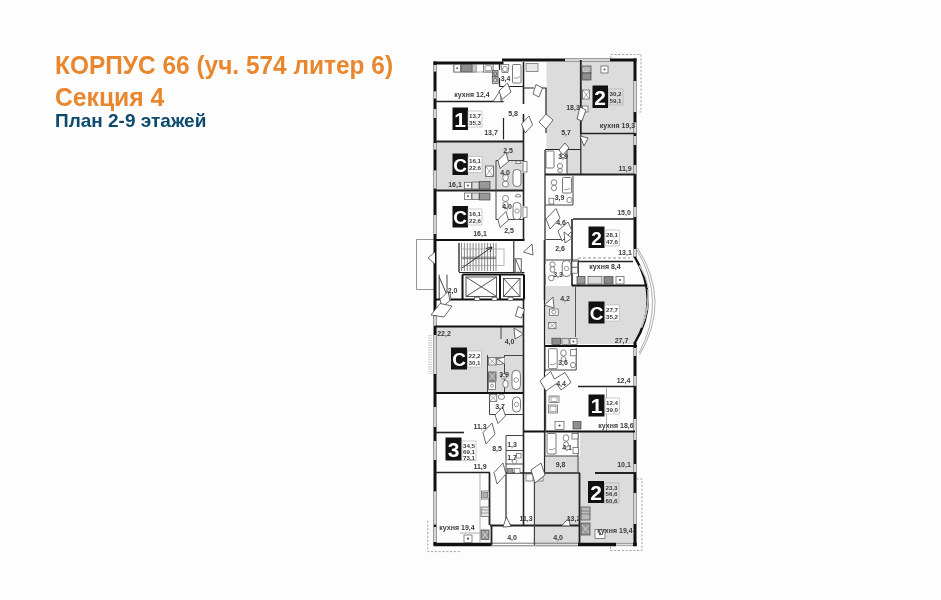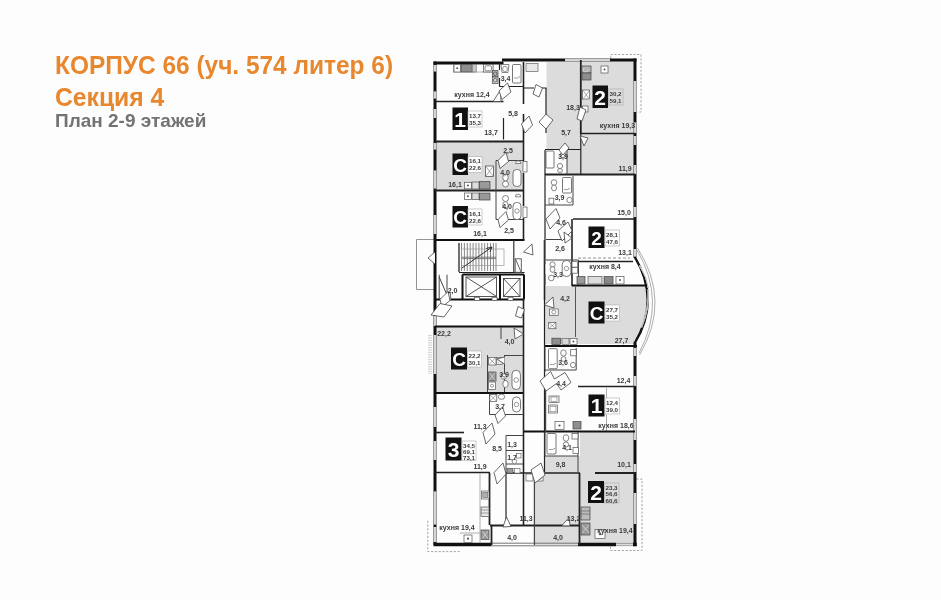--- a/index.html
+++ b/index.html
@@ -6,21 +6,21 @@
   .ttl{position:absolute;left:55px;font-family:"Liberation Sans",sans-serif;font-weight:bold;color:#e8872e;transform:scaleX(0.9);transform-origin:0 0;white-space:nowrap;}
   svg text{font-family:"Liberation Sans",sans-serif;font-weight:bold;fill:#3a3a3a;}
 </style>
 </head>
 <body>
 
 <div class="ttl" style="top:50px;font-size:26px;transform:scaleX(0.94);">КОРПУС 66 (уч. 574 литер 6)</div>
 
 <div class="ttl" style="top:82px;font-size:26px;transform:scaleX(0.95);">Секция 4</div>
 
-<div class="ttl" style="top:110px;font-size:19px;color:#737373;transform:none;">План 2-9 этажей</div>
+<div class="ttl" style="top:110px;font-size:19px;color:#0c4a6e;transform:none;">План 2-9 этажей</div>
 
 <svg width="941" height="600" viewBox="0 0 941 600" style="position:absolute;left:0;top:0;">
 <g stroke-linecap="butt" stroke-linejoin="miter">
 
 <rect x="546.5" y="62" width="34.5" height="71" fill="#dcdcdc"></rect>
 
 <rect x="546.5" y="133" width="34.5" height="16.5" fill="#dcdcdc"></rect>
 <rect x="567" y="148" width="14" height="26" fill="#dcdcdc"></rect>
 
 <rect x="581" y="60" width="55" height="74" fill="#dcdcdc"></rect>

